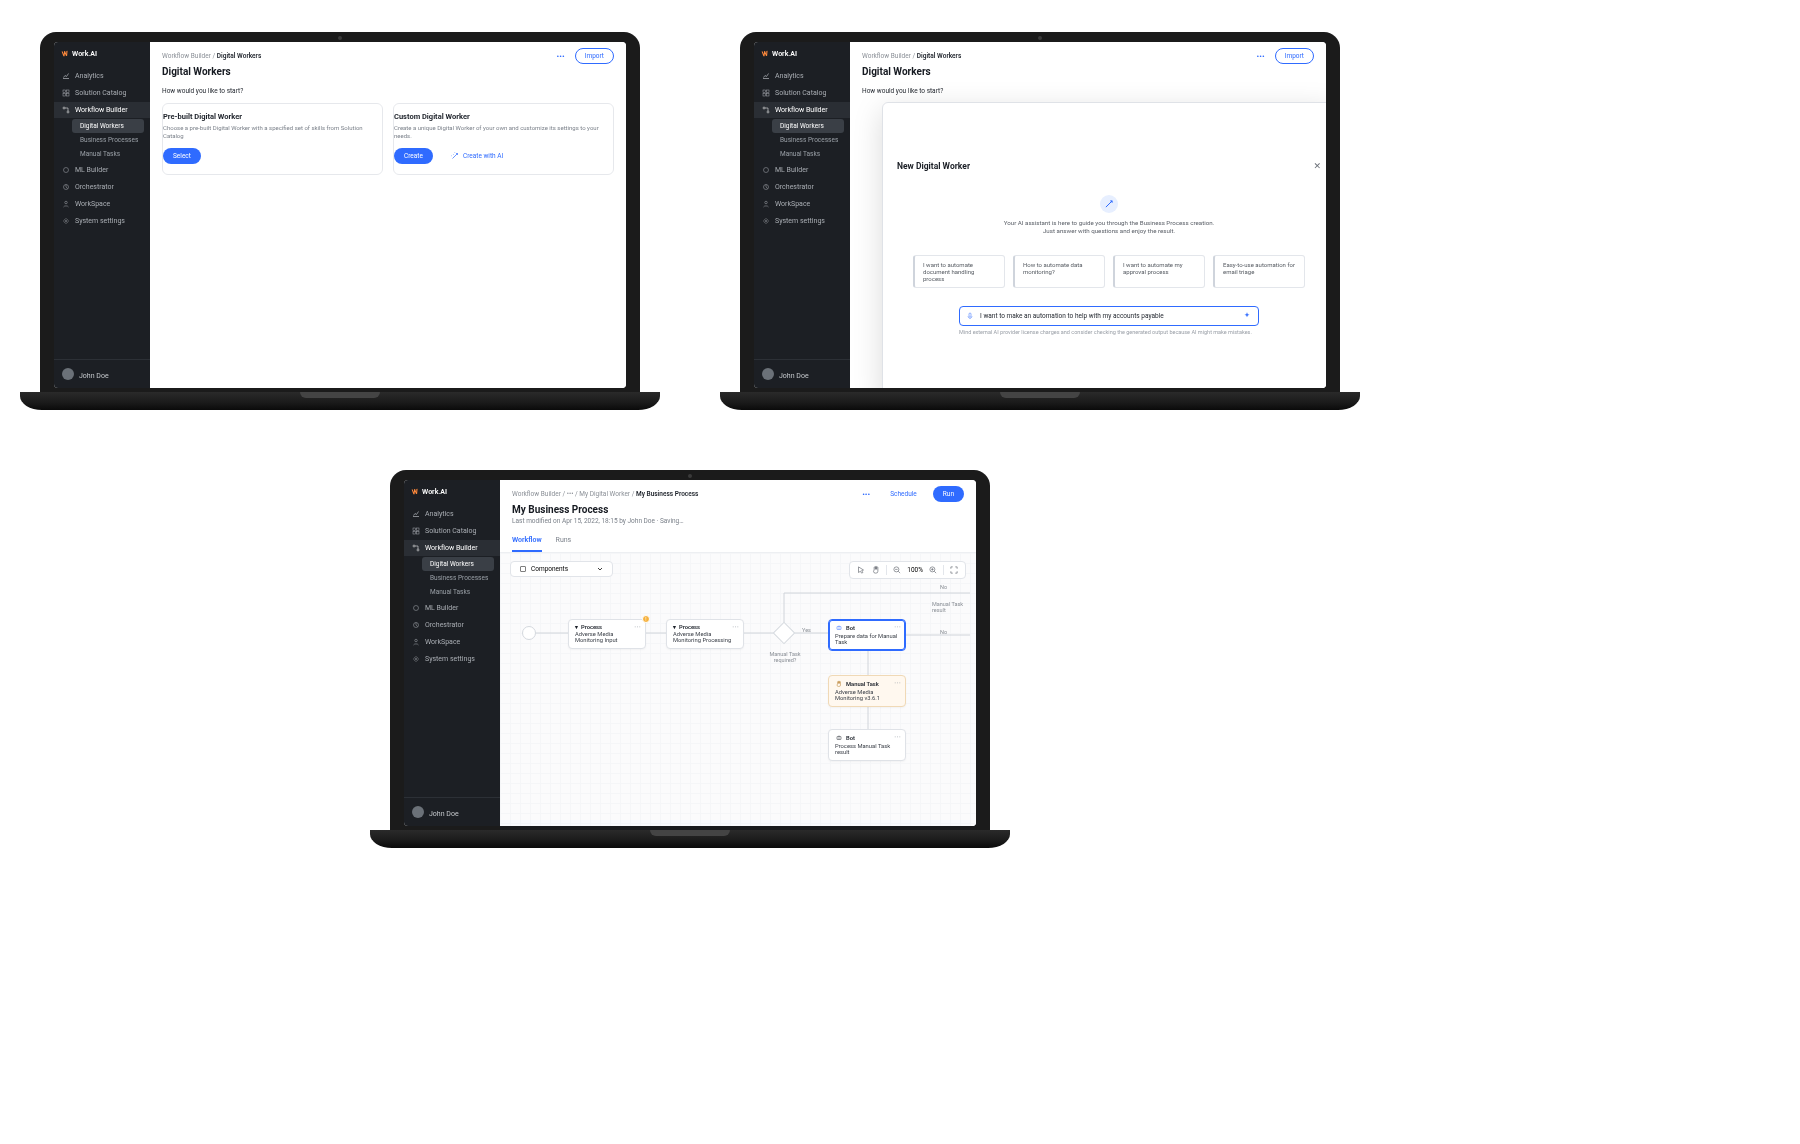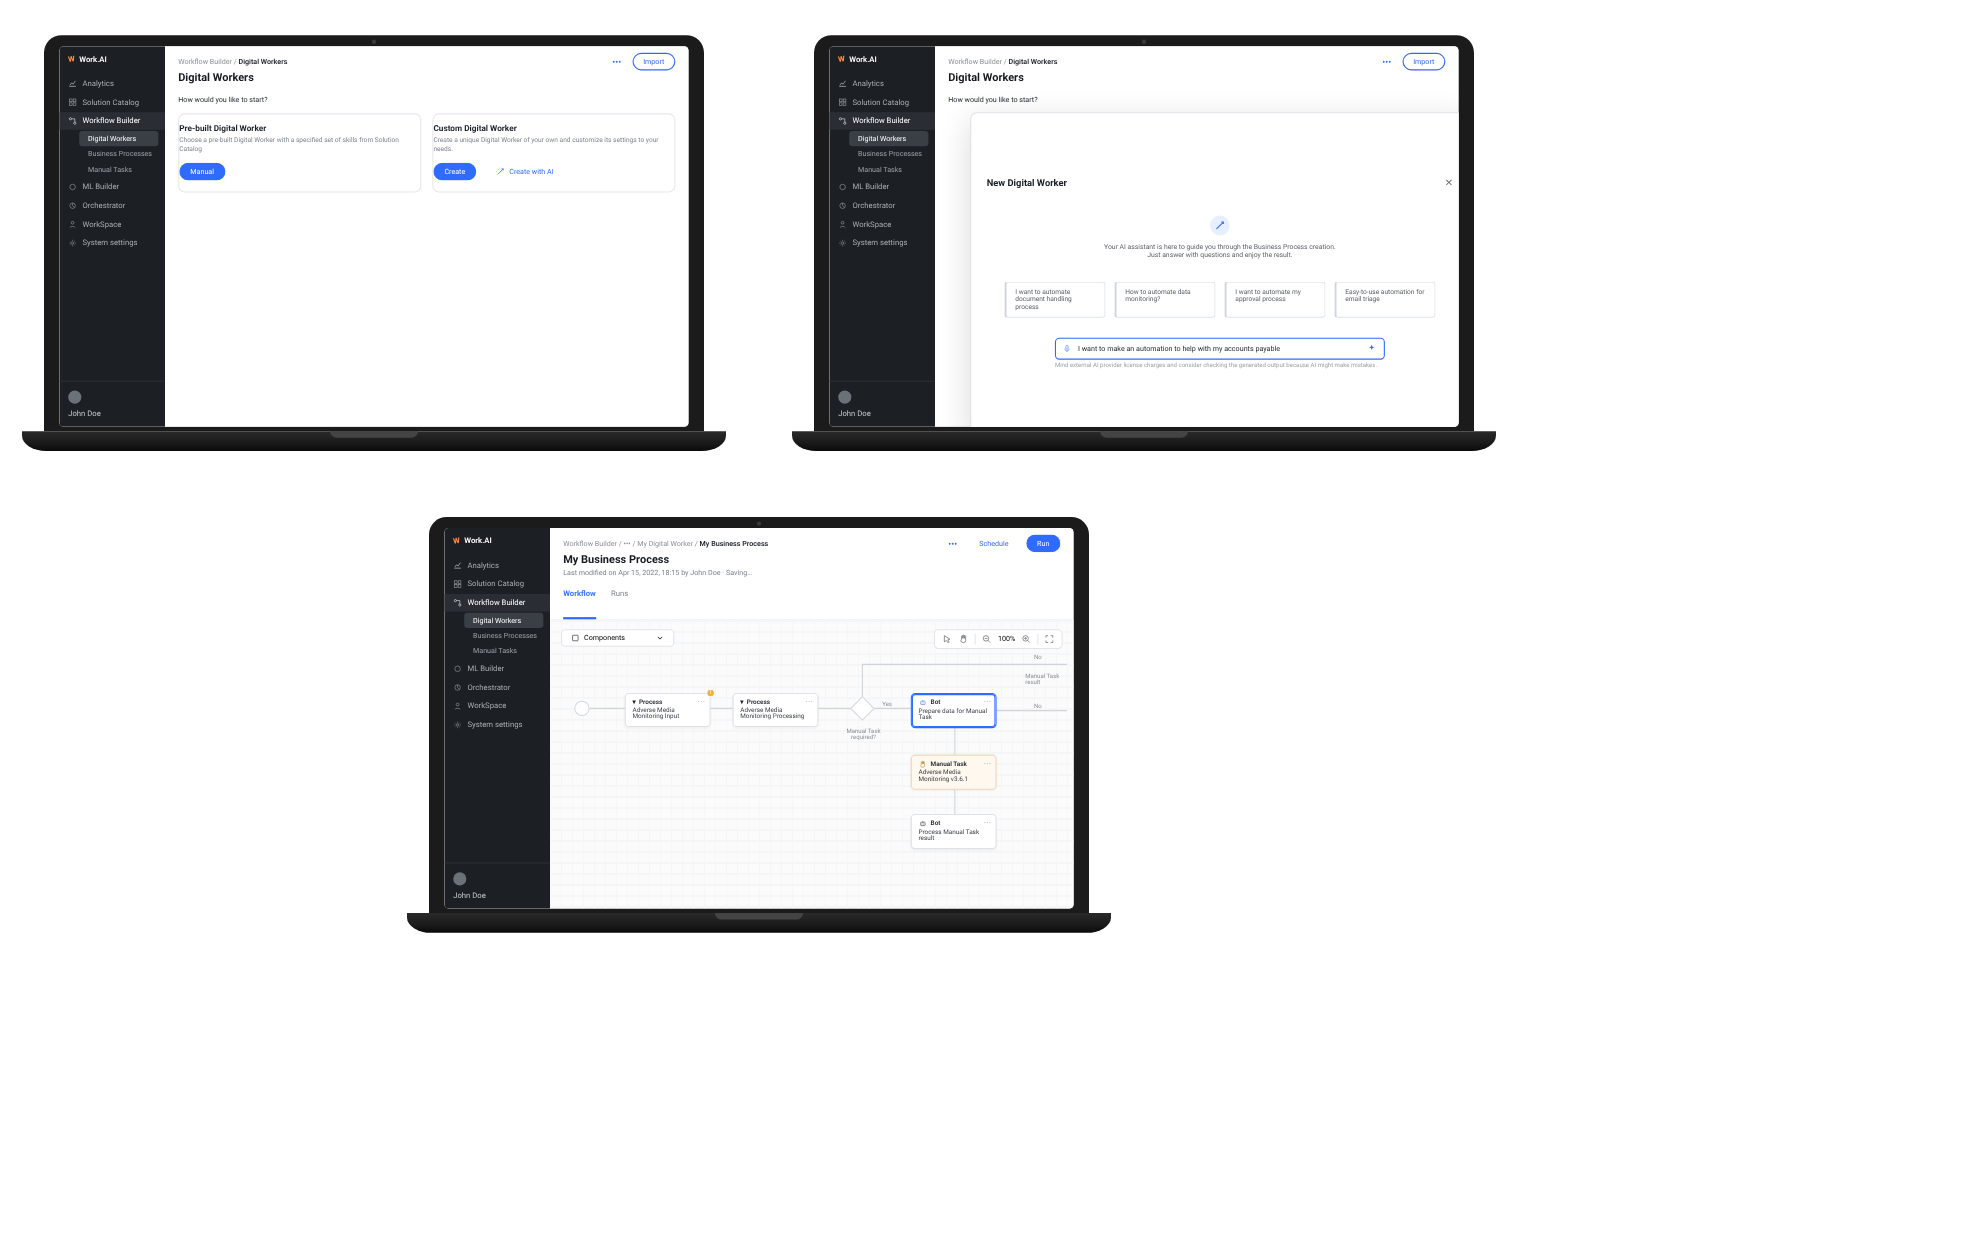--- a/index.html
+++ b/index.html
@@ -55,21 +55,21 @@
     font-size: 7px;
   }
   .brand { display:flex; align-items:center; gap:4px; padding:8px 8px 10px; color:#fff; font-weight:600; }
   .brand-mark { color:#ff8a3c; font-weight:800; transform: rotate(-8deg); display:inline-block; }
   .nav { flex:1; display:flex; flex-direction:column; gap:1px; }
   .nav-item { display:flex; align-items:center; gap:5px; padding:4px 8px; color:#a9adb3; cursor:pointer; }
   .nav-item.active { background:#2a2e34; color:#fff; }
   .nav-sub { padding-left:18px; }
   .nav-sub .nav-item { padding:3px 8px; font-size:6.5px; color:#9aa0a7; }
   .nav-sub .nav-item.sub-active { background:#3a3f46; color:#fff; border-radius:3px; margin-right:6px; }
-  .sidebar-user { display:flex; align-items:flex-start; gap:5px; padding:8px; border-top:1px solid #2c3036;flex-direction:column; }
+  .sidebar-user { display:flex; align-items:flex-end; gap:5px; padding:8px; border-top:1px solid #2c3036; }
   .avatar { width:12px; height:12px; border-radius:50%; background:#6b7178; }
 
   .ico { width:8px; height:8px; display:inline-block; flex:0 0 8px; }
   .ico svg { width:100%; height:100%; display:block; }
 
   
   .main { flex:1; background:#fff; display:flex; flex-direction:column; position:relative; }
   .topbar { display:flex; align-items:center; justify-content:space-between; padding:6px 12px 2px; }
   .crumbs { font-size:6.5px; color:#8a8f96; }
   .crumbs .current { color:#1d222a; font-weight:600; }
@@ -111,21 +111,21 @@
   .chip { border:1px solid #e3e6eb; border-left:2px solid #cfd4dc; border-radius:3px; padding:5px 8px; width:92px; font-size:6px; color:#565b62; text-align:left; cursor:pointer; }
 
   .prompt-wrap { margin-top:18px; display:flex; flex-direction:column; align-items:center; }
   .prompt-box { width:300px; border:1.5px solid #2f6bff; border-radius:4px; display:flex; align-items:center; padding:4px 6px; gap:6px; }
   .prompt-box input { flex:1; border:none; outline:none; font-size:6.5px; color:#1d222a; }
   .sparkle { width:10px; height:10px; display:inline-flex; align-items:center; justify-content:center; color:#2f6bff; }
   .prompt-caption { width:300px; font-size:5.5px; color:#9ba0a8; margin-top:3px; }
 
   
   .tabs-row { display:flex; gap:14px; padding:0 12px; border-bottom:1px solid #edeff2; }
-  .tab { padding:5px 0 17px; font-size:7px; color:#7d838c; cursor:pointer; border-bottom:2px solid transparent; }
+  .tab { padding:5px 0 6px; font-size:7px; color:#7d838c; cursor:pointer; border-bottom:2px solid transparent; }
   .tab.active { color:#2f6bff; border-bottom-color:#2f6bff; font-weight:600; }
 
   .canvas-wrap { position:relative; flex:1; background:
     repeating-linear-gradient(#f5f6f8 0 1px, transparent 1px 10px),
     repeating-linear-gradient(90deg,#f5f6f8 0 1px, transparent 1px 10px);
     background-color:#fbfbfc;
     overflow:hidden;
   }
   .components-dd {
     position:absolute; left:10px; top:8px;
@@ -263,21 +263,21 @@
         </div>
       </div>
       <div class="page-title">Digital Workers</div>
       <div class="section-q">How would you like to start?</div>
 
       <div class="cards">
         <div class="card">
           <h4>Pre-built Digital Worker</h4>
           <p>Choose a pre-built Digital Worker with a specified set of skills from Solution Catalog</p>
           <div class="actions">
-            <span class="btn btn-blue">Manual</span>
+            <span class="btn btn-blue">Select</span>
           </div>
         </div>
         <div class="card">
           <h4>Custom Digital Worker</h4>
           <p>Create a unique Digital Worker of your own and customize its settings to your needs.</p>
           <div class="actions">
             <span class="btn btn-blue">Create</span>
             <span class="btn btn-ghost">
               <span class="ico">
                     <svg viewBox="0 0 16 16">

